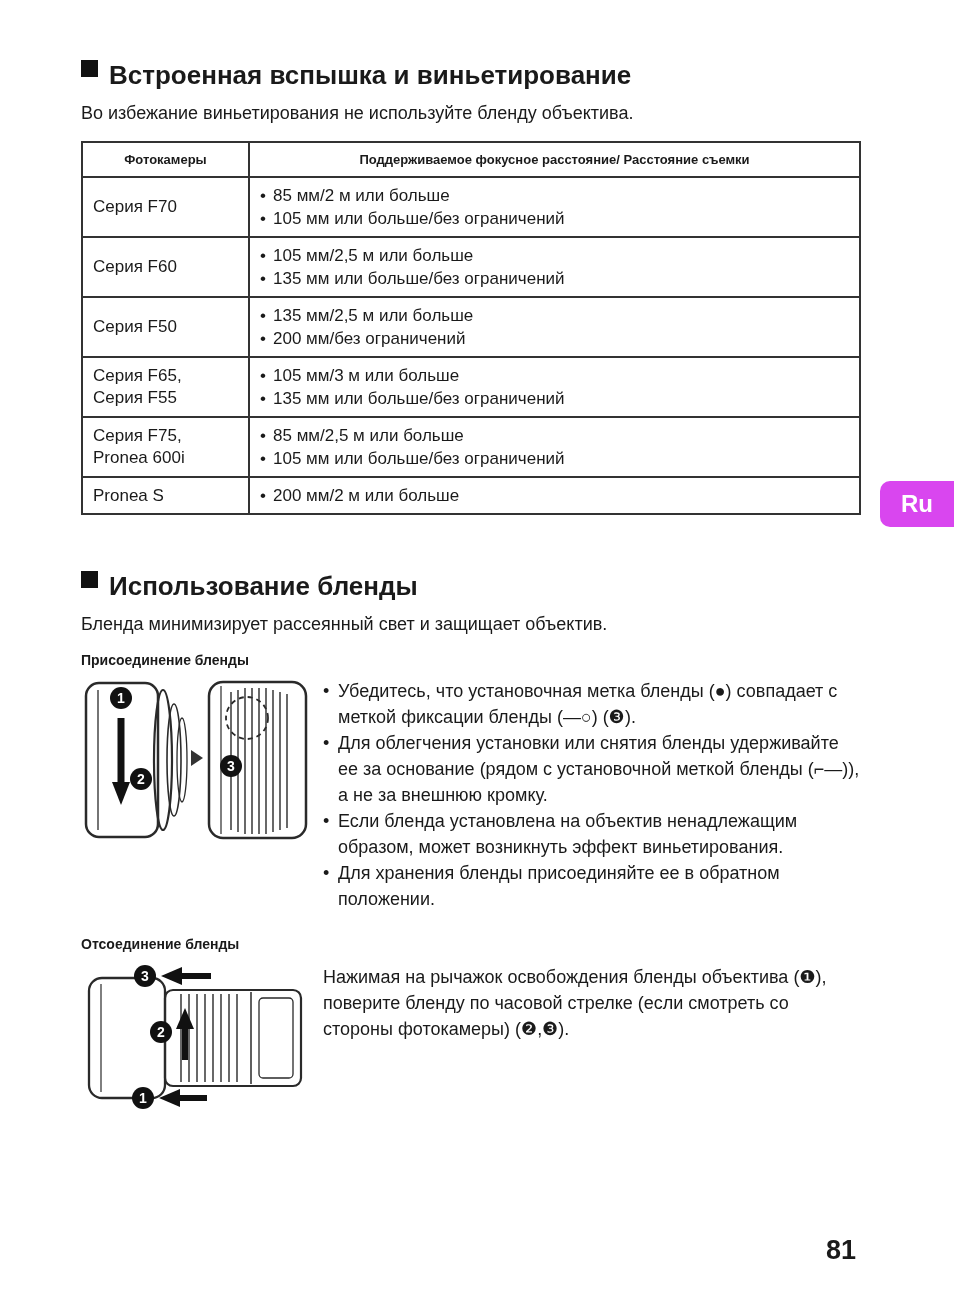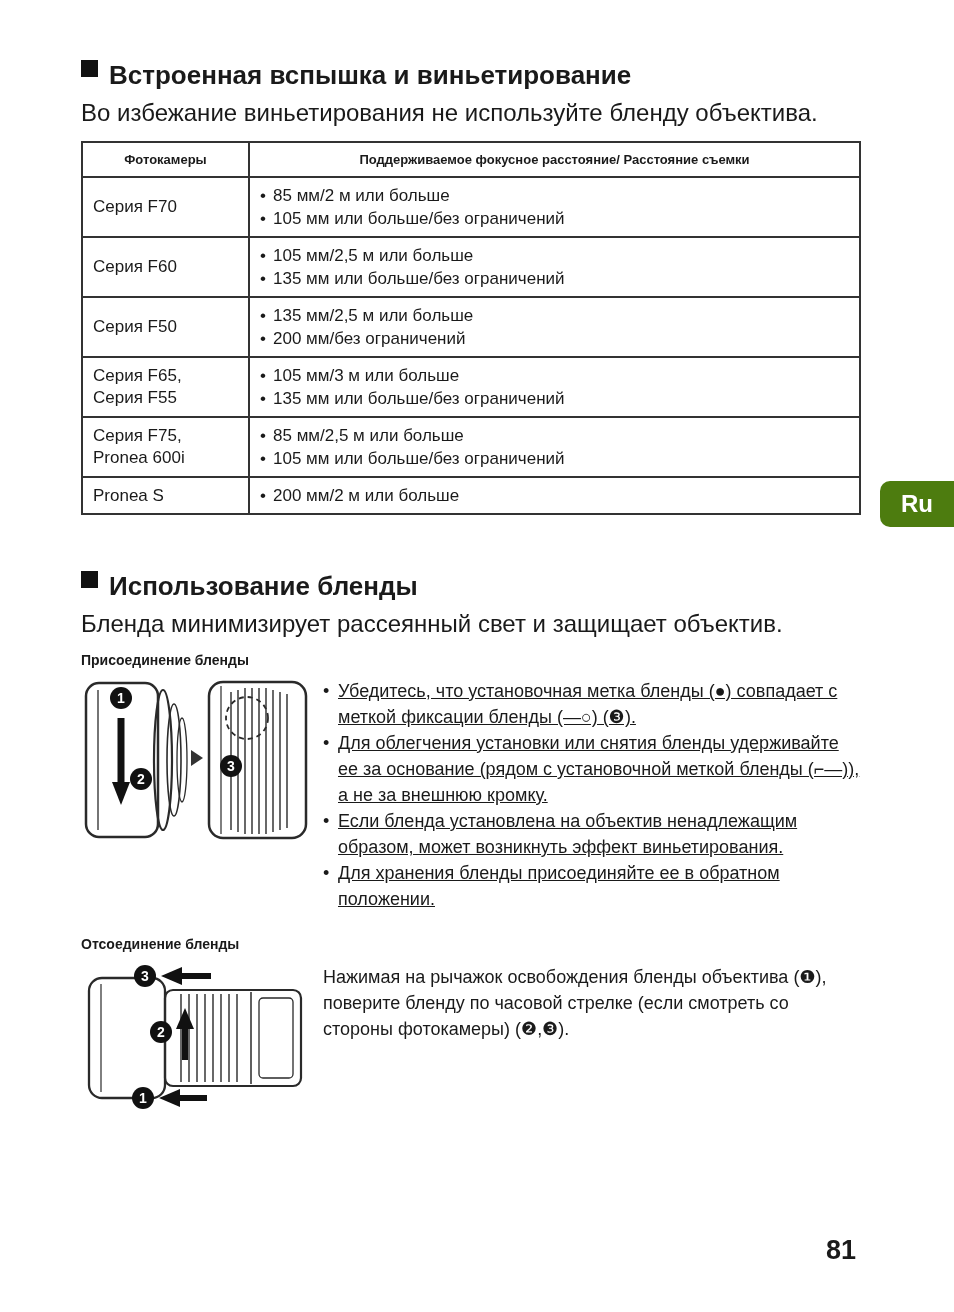--- a/index.html
+++ b/index.html
@@ -14,47 +14,47 @@
     font-family: "Liberation Sans", "DejaVu Sans", sans-serif;
     overflow: hidden;
   }
   .content { position: absolute; left: 81px; top: 60px; width: 780px; }
 
   .sec-title {
     display: flex; gap: 11px;
     font-size: 26px; font-weight: bold; margin: 0 0 10px 0;
   }
   .sq { width: 17px; height: 17px; background: #111; flex: 0 0 auto; }
-  .intro { font-size: 24px; margin: 0 0 16px 0; line-height: 24px; }
+  .intro { font-size: 18px; margin: 0 0 16px 0; line-height: 24px; }
 
   table.cam { border-collapse: collapse; width: 100%; }
   table.cam th {
     border: 2px solid #333; font-size: 13px; font-weight: bold;
     text-align: center; padding: 9px 6px; margin-top: 20px;
   }
   table.cam td { border: 2px solid #333; font-size: 17px; padding: 6px 10px; vertical-align: middle; }
   td.cam-name { width: 167px; white-space: pre-line; line-height: 22px; }
   .spec-line { line-height: 23px; padding-left: 13px; position: relative; }
   .spec-line::before { content: "•"; position: absolute; left: 0; }
 
   .section2 { margin-top: 56px; }
   .sub { font-size: 14px; font-weight: bold; margin: 0 0 10px 0; }
   .sub-attach { margin-top: 8px; }
   .sub-detach { margin-top: 24px; }
 
   .fig-row { display: flex; align-items: flex-start; gap: 14px; }
   .figure { flex: 0 0 228px; }
   .bullets { flex: 1; margin: 0; padding: 0; list-style: none; font-size: 18px; line-height: 26px; }
-  .bullets li { position: relative; padding-left: 15px; text-decoration: underline; }
+  .bullets li { position: relative; padding-left: 15px; }
   .bullets li::before { content: "•"; position: absolute; left: 0; }
   .detach-text { flex: 1; margin: 0; font-size: 18px; line-height: 26px; padding-top: 2px; }
 
   .ru-tab {
     position: absolute; right: 0; top: 481px; width: 74px; height: 46px;
-    background: #4d7c0f; color: #fff; border-radius: 10px 0 0 10px;
+    background: #d946ef; color: #fff; border-radius: 10px 0 0 10px;
     display: flex; align-items: center; justify-content: center;
     font-size: 24px; font-weight: bold;
   }
   .page-num { position: absolute; right: 98px; bottom: 46px; font-size: 27px; font-weight: bold; }
 
   svg .badge { fill: #111; }
   svg .badge-num {
     fill: #fff; font-size: 14px; font-weight: bold;
     font-family: "Liberation Sans", "DejaVu Sans", sans-serif;
   }

